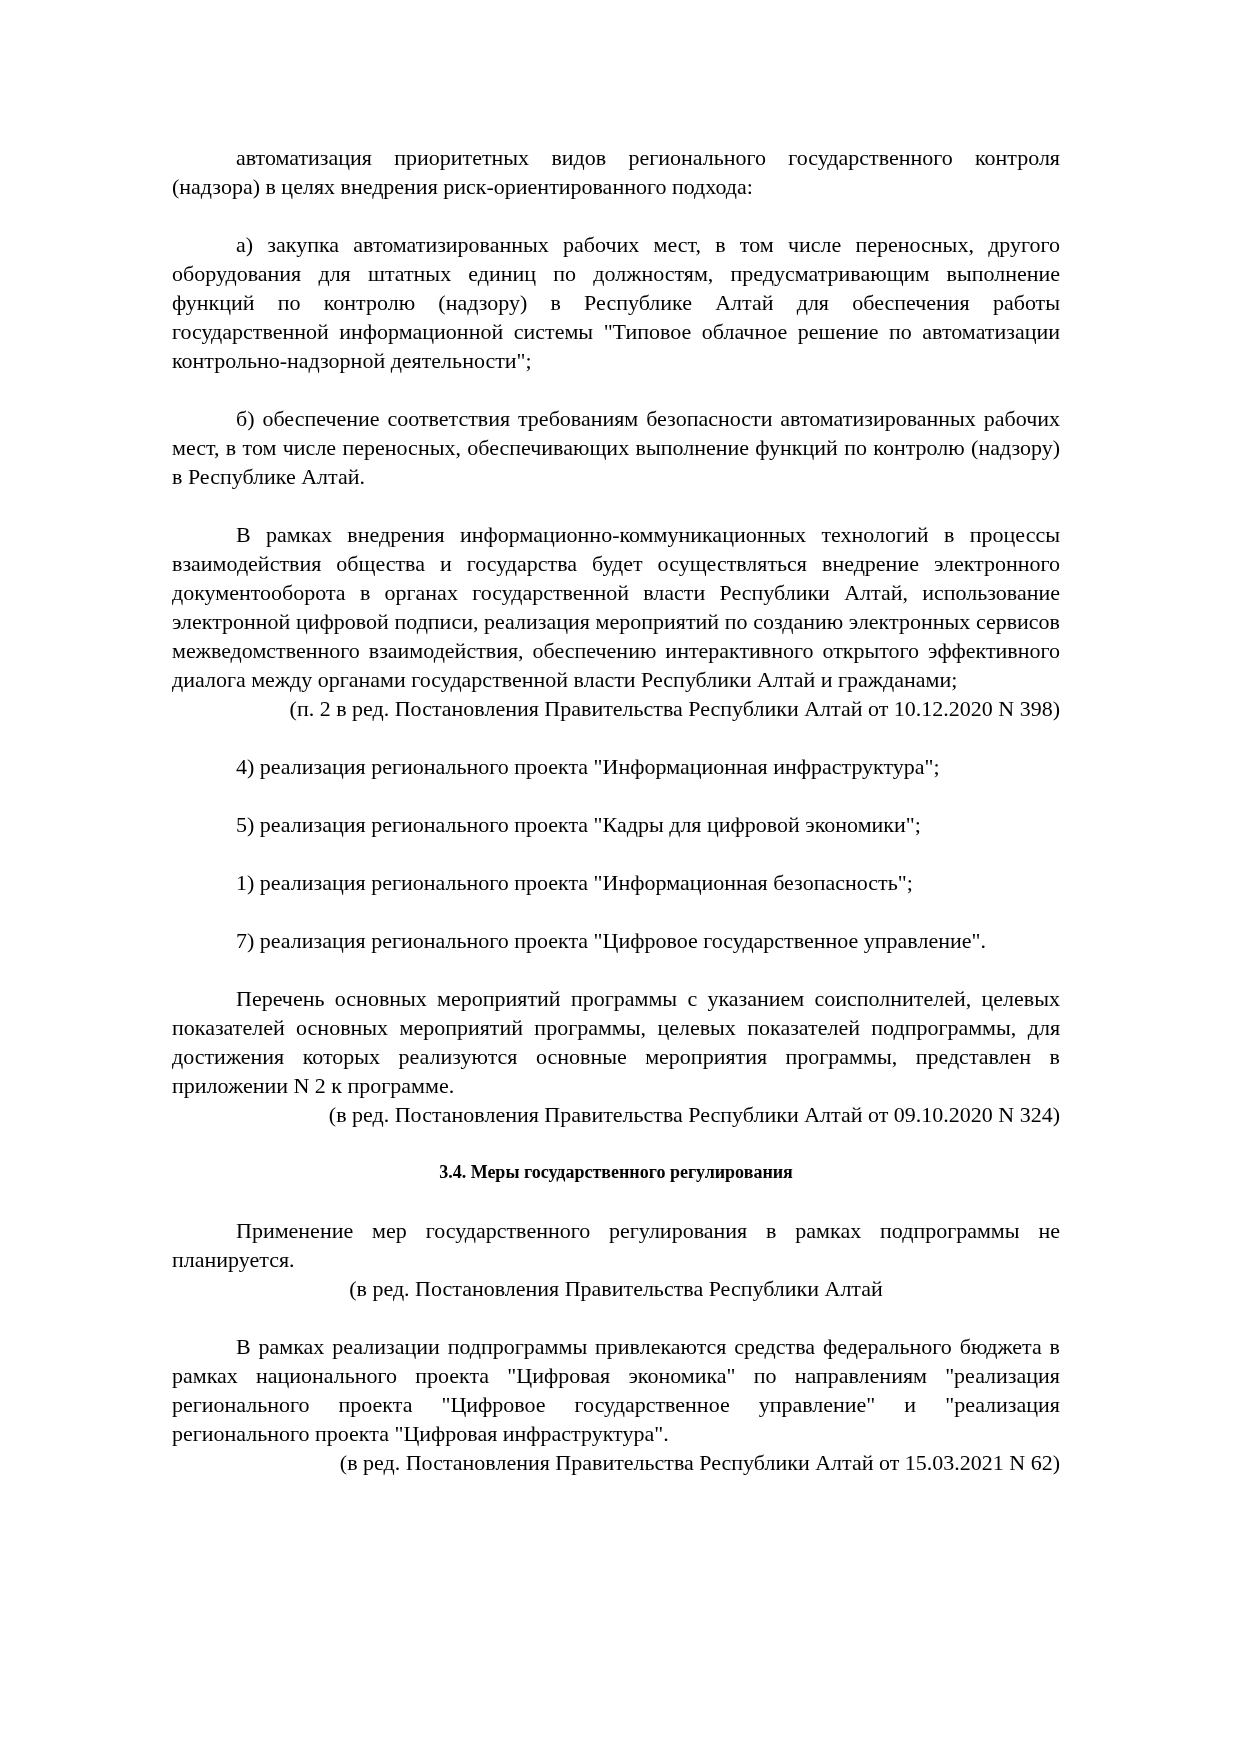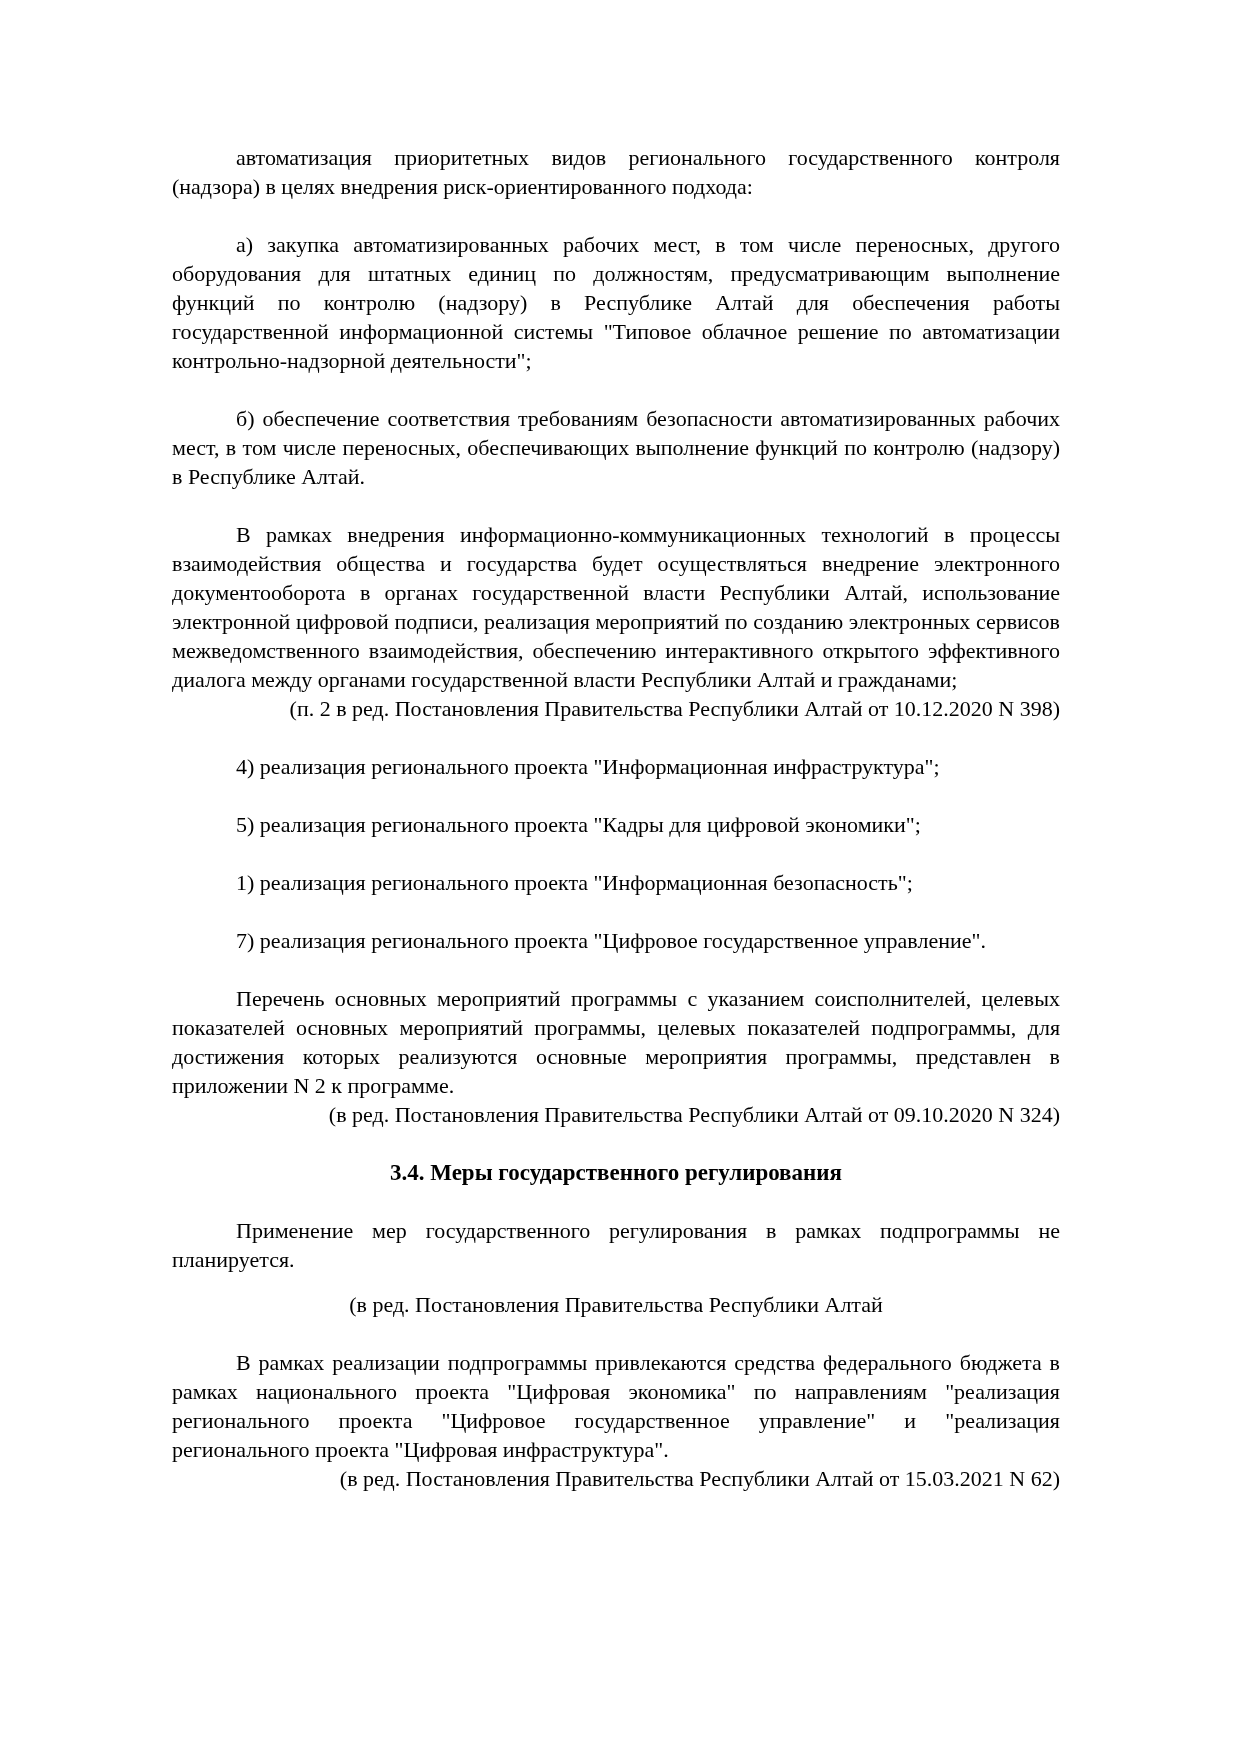--- a/index.html
+++ b/index.html
@@ -25,28 +25,28 @@
     margin: 29px 0 0 0;
     text-indent: 64px;
     text-align: justify;
   }
   .note {
     margin: 0;
     text-indent: 0;
     text-align: right;
   }
   .centered-note {
-    margin: 16px;
+    margin: 0;
     text-indent: 0;
     text-align: center;
   }
   .heading {
     margin: 29px 0 0 0;
     font-weight: bold;
-    font-size: 23px;
+    font-size: 18px;
     line-height: 29px;
     text-align: center;
     text-indent: 0;
   }
 </style>
 </head>
 <body>
 
 <div class="page">
   <p class="para">автоматизация приоритетных видов регионального государственного контроля (надзора) в целях внедрения риск-ориентированного подхода:</p>

